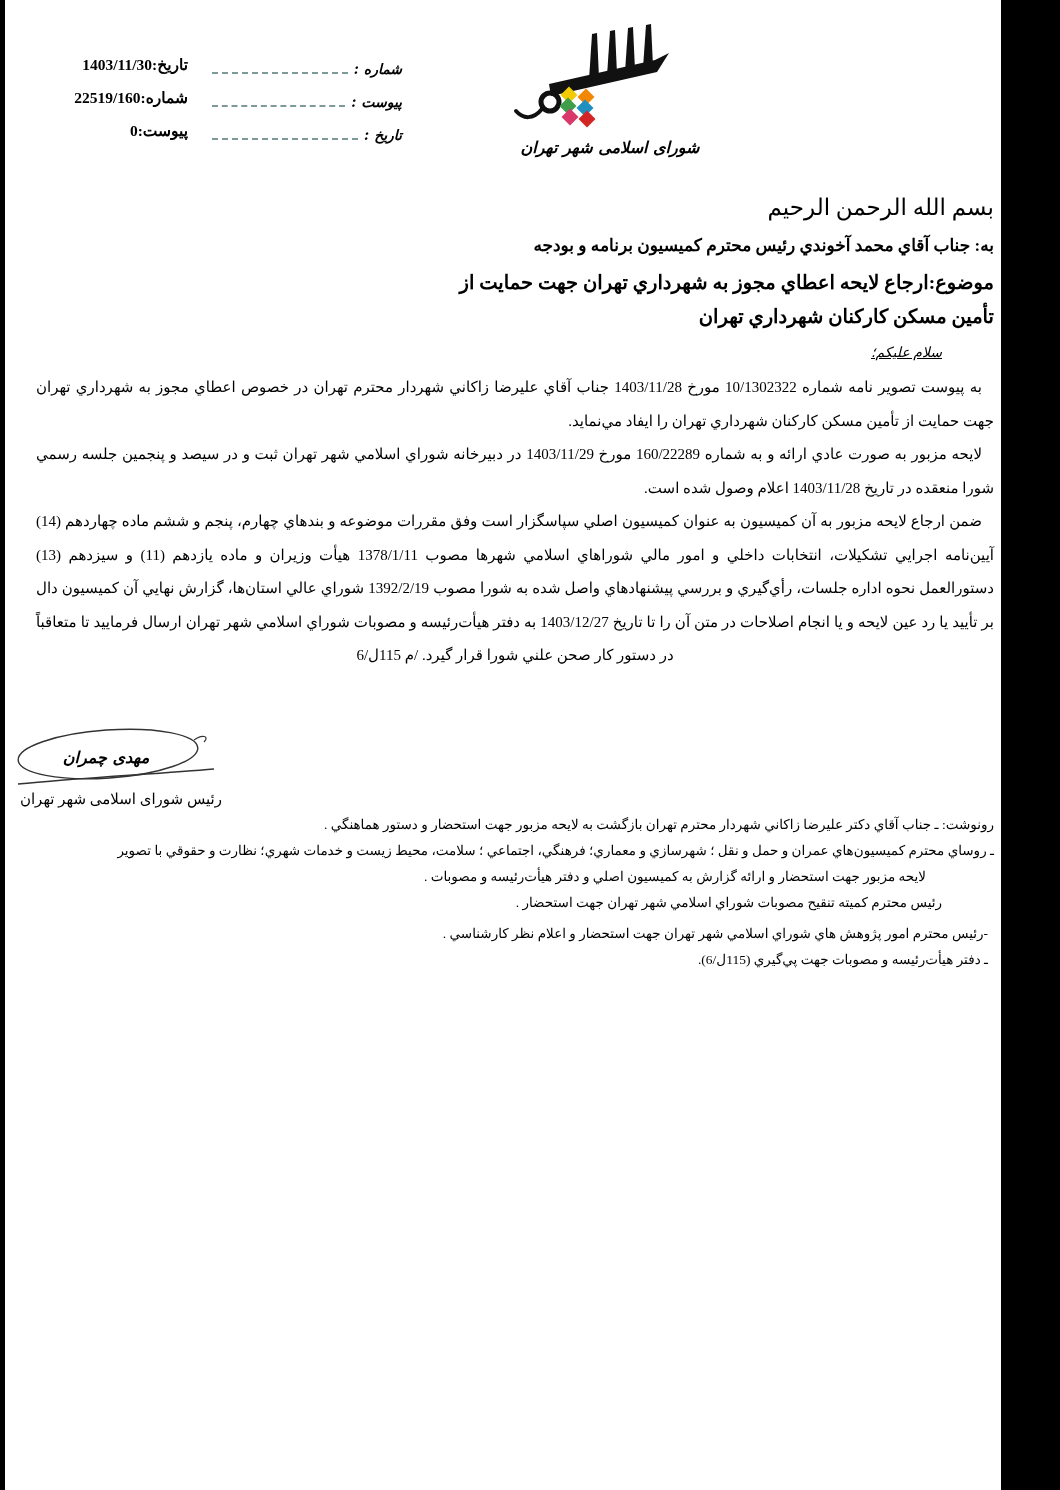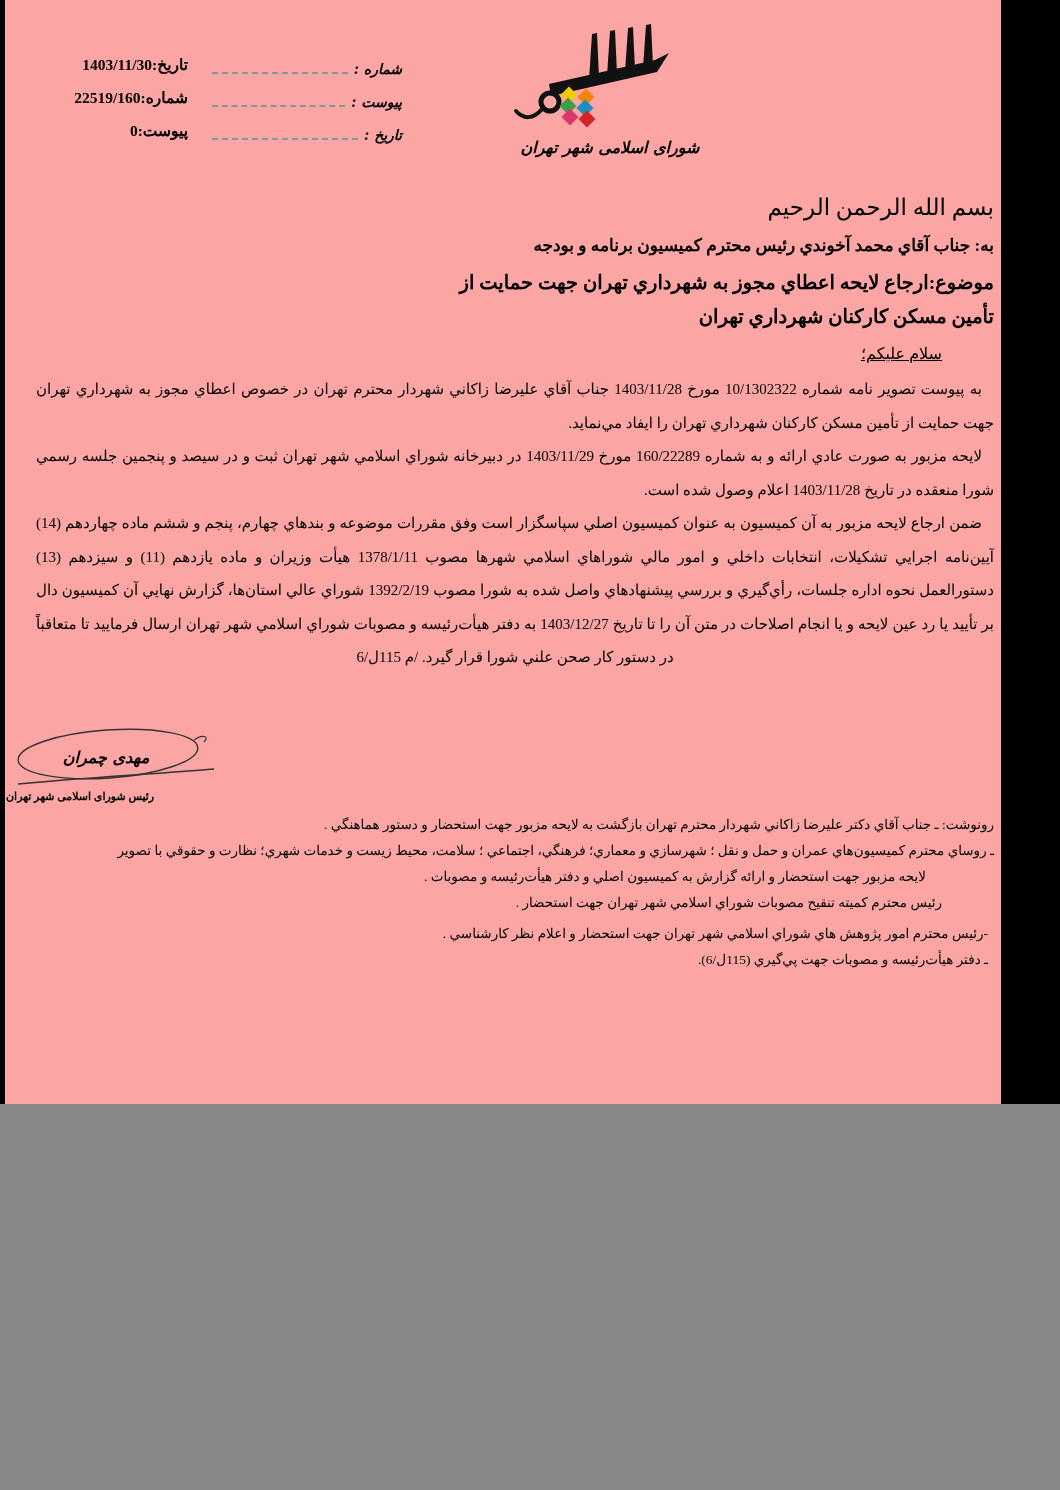--- a/index.html
+++ b/index.html
@@ -1,16 +1,16 @@
 <!DOCTYPE html>
 <html lang="fa"><head>
 <meta charset="utf-8">
 <style>
   html,body{margin:0;padding:0;background:#888;}
-  #page{position:relative;width:1060px;height:1104px;background:#fca5a5;overflow:hidden;
+  #page{position:relative;width:1060px;height:1490px;background:#ffffff;overflow:hidden;
         font-family:"Liberation Serif","DejaVu Serif",serif;color:#000;}
   .scan-bar{position:absolute;top:0;height:100%;background:#000;}
   #scan-bar-left{left:0;width:5px;}
   #scan-bar-right{left:1001px;width:59px;}
 
   
   .meta-block{position:absolute;top:48px;left:38px;width:150px;direction:rtl;
               font-weight:bold;font-size:15.5px;line-height:33px;text-align:right;
               font-family:"Liberation Serif","DejaVu Serif",serif;}
   .form-fields{position:absolute;top:52px;left:206px;width:196px;direction:rtl;}
@@ -24,34 +24,34 @@
                    font-family:"DejaVu Serif","Liberation Serif",serif;}
   .iran-emblem{position:absolute;top:36px;left:828px;width:140px;text-align:center;}
   .iran-caption{direction:rtl;font-style:italic;font-weight:bold;font-size:13px;margin-top:2px;
                 font-family:"DejaVu Serif","Liberation Serif",serif;}
 
   
   .letter{position:absolute;top:194px;left:36px;width:958px;direction:rtl;}
   .bismillah{text-align:right;font-size:23px;margin:0 0 14px 0;}
   .recipient{text-align:right;font-weight:bold;font-size:17px;margin:0 0 10px 0;}
   .subject{text-align:right;font-weight:bold;font-size:19.5px;line-height:34px;margin:0 0 10px 0;}
-  .salutation{text-align:right;font-size:16px;margin:4px 52px 10px 0;}
+  .salutation{text-align:right;font-size:14px;margin:4px 52px 10px 0;font-style:italic;}
   .salutation span{text-decoration:underline;}
   .para{font-size:15px;line-height:33.5px;text-align:justify;text-align-last:right;
         text-indent:12px;margin:0;}
   .para.center-last{text-align-last:center;}
 
   
   .signature{position:absolute;top:726px;left:6px;width:216px;}
   .sig-swirl{position:absolute;top:0;left:0;}
   .sig-name{position:absolute;top:22px;left:0;width:200px;text-align:center;direction:rtl;
             font-weight:bold;font-style:italic;font-size:16px;
             font-family:"DejaVu Serif","Liberation Serif",serif;}
-  .sig-title{position:absolute;top:64px;left:0;width:216px;text-align:left;direction:rtl;
-             font-weight:bold;font-size:11px;}
+  .sig-title{position:absolute;top:64px;left:0;width:216px;text-align:right;direction:rtl;
+             font-weight:normal;font-size:15px;}
 
   
   .cc-block{position:absolute;top:812px;left:36px;width:958px;direction:rtl;
             font-size:13.5px;line-height:26px;}
   .cc-line{text-align:right;margin:0;}
   .cc-line.full{text-align:justify;text-align-last:right;}
   .cc-line.wrap-center{text-align:center;padding-left:320px;}
   .cc-line.indent-sm{margin-right:6px;}
   .cc-line.indent-md{margin-right:52px;}
   .cc-line.gap-top{margin-top:5px;}

